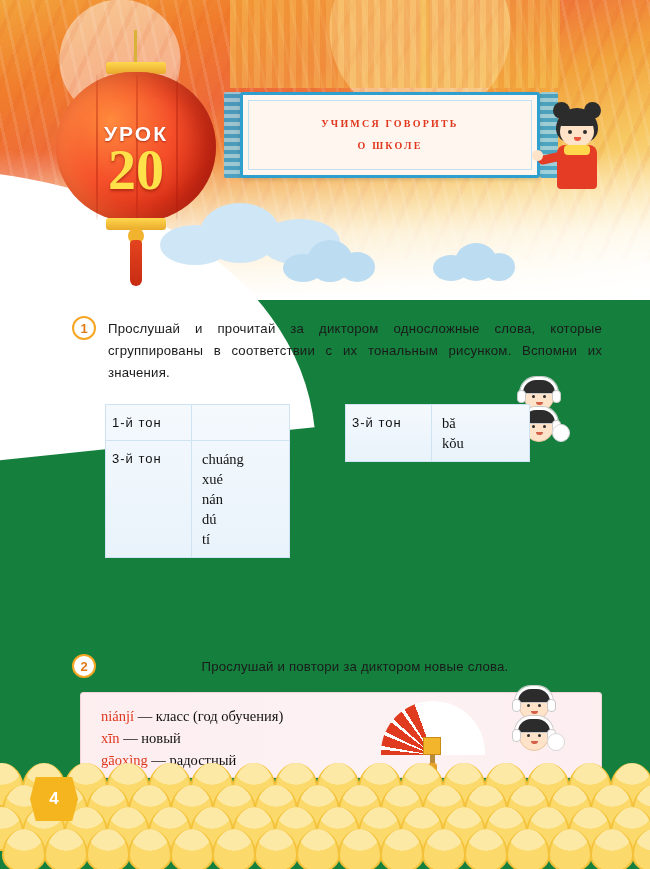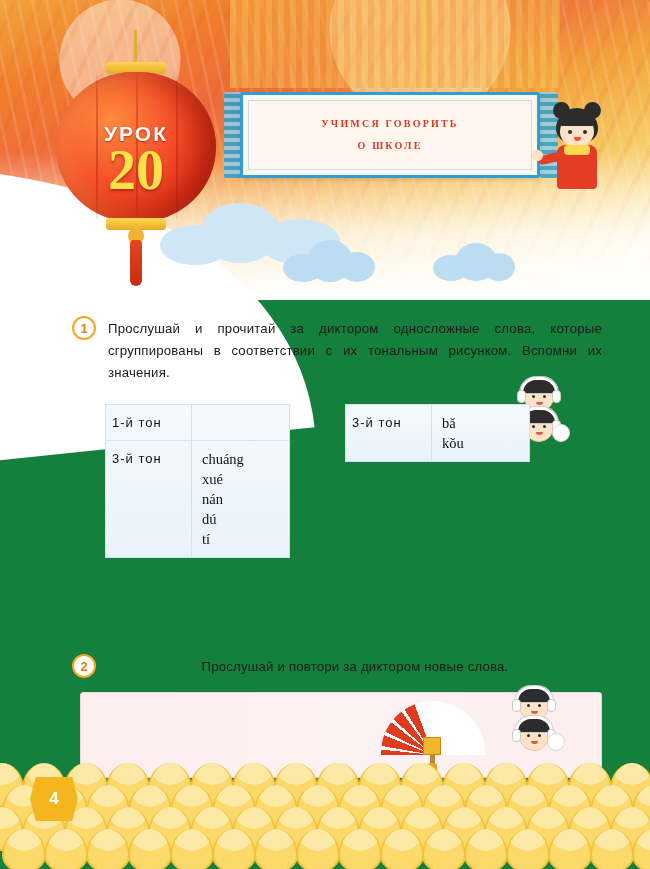--- a/index.html
+++ b/index.html
@@ -366,20 +366,37 @@
       </div>
 
     </div>
 
     <div class="task" style="margin-top:22px;">
       <div class="task-num">2</div>
       <div class="task-text" style="text-align:center;">Прослушай и повтори за диктором новые слова.</div>
     </div>
 
     <div class="vocab">
+      <div class="vocab-list">
+        <div class="v-row">
+          <span class="v-py">niánjí</span>
+          <span class="v-dash">—</span>
+          <span>класс (год обучения)</span>
+        </div>
+        <div class="v-row">
+          <span class="v-py">xīn</span>
+          <span class="v-dash">—</span>
+          <span>новый</span>
+        </div>
+        <div class="v-row">
+          <span class="v-py">gāoxìng</span>
+          <span class="v-dash">—</span>
+          <span>радостный</span>
+        </div>
+      </div>
 
       <div class="fan">
         <div class="fan-body"></div>
         <div class="fan-badge"></div>
         <div class="fan-handle"></div>
         <div class="fan-tassel"></div>
       </div>
 
       <div class="kids" style="position:absolute; left:430px; top:-6px;">
         <div class="kid" style="left:0; top:0;">

